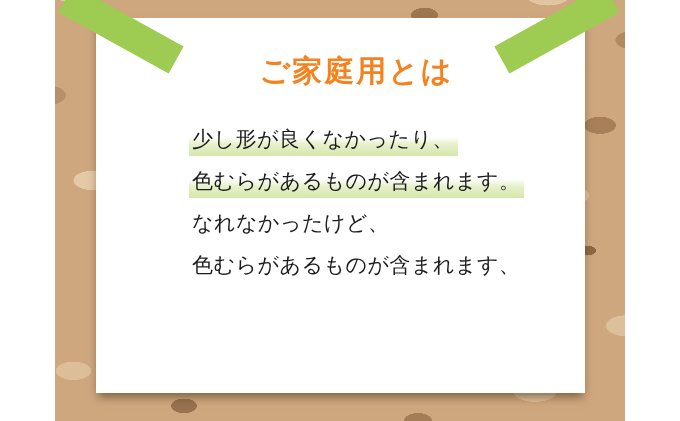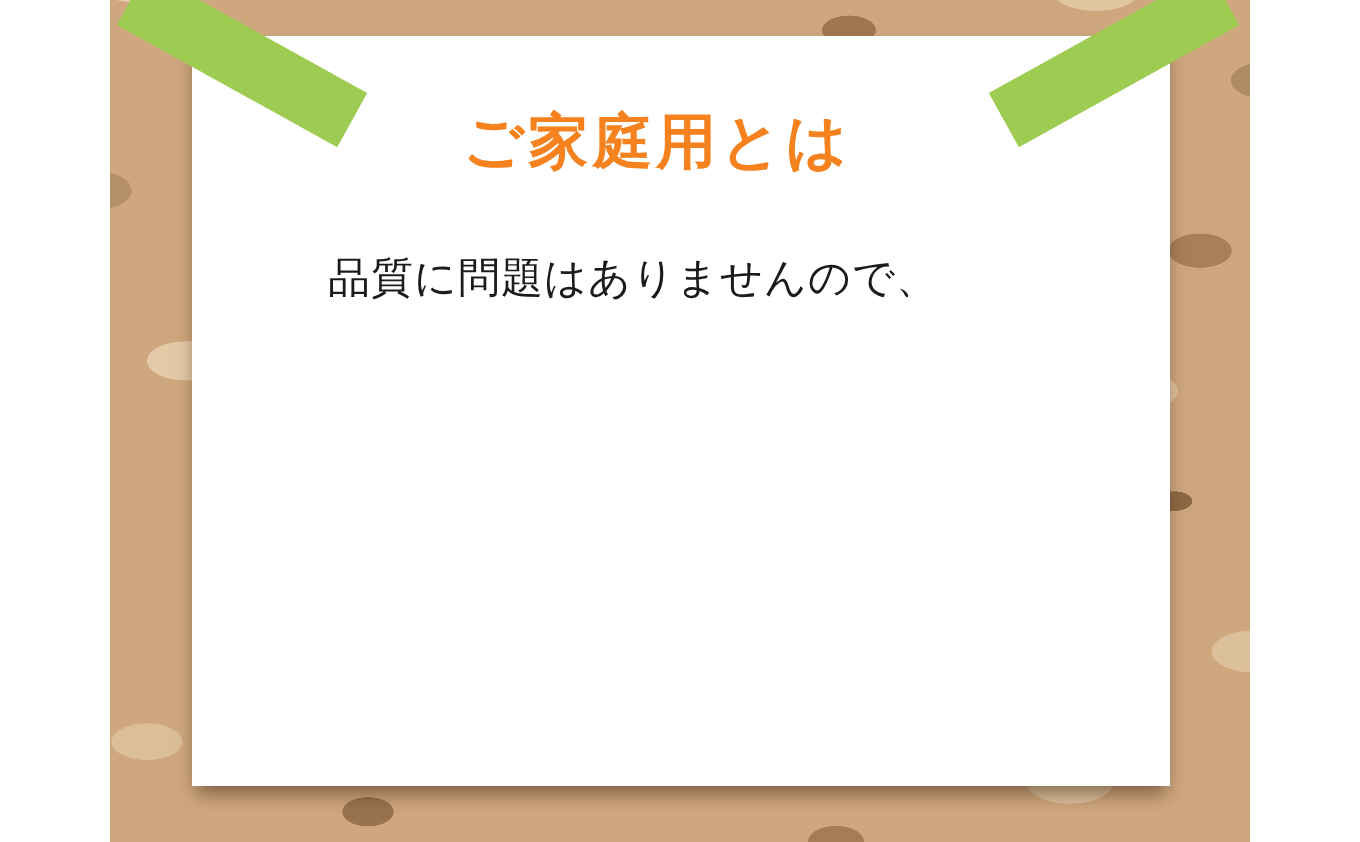--- a/index.html
+++ b/index.html
@@ -98,21 +98,21 @@
     height: 31px;
     background: #9ecb51;
     z-index: 4;
   }
   .tape.left  { left: 58px;  top: 14px; transform: rotate(29deg);  transform-origin: 50% 50%; }
   .tape.right { left: 494px; top: 14px; transform: rotate(-29deg); transform-origin: 50% 50%; }
 
   
   #content {
     position: absolute;
-    left: 84px;
+    left: 112px;
     top: 18px;
     width: 489px;
     height: 272px;
     z-index: 5;
     box-sizing: border-box;
     padding: 0;
   }
 
   #title {
     position: absolute;
@@ -170,17 +170,20 @@
   <div id="card"></div>
 
   <div class="tape left"></div>
   <div class="tape right"></div>
 
   <div id="content">
 
     <div id="title">ご家庭用とは</div>
 
     <div id="body-lines">
-      <div class="line"><span class="txt">品質に問題はありませんので、</span></div>
+      <div class="line hl"><span class="txt">少し形が良くなかったり、</span></div>
+      <div class="line hl"><span class="txt">色むらがあるものが含まれます。</span></div>
+      <div class="line"><span class="txt">なれなかったけど、</span></div>
+      <div class="line"><span class="txt">色むらがあるものが含まれます、</span></div>
     </div>
 
   </div>
 </div>
 
 </body></html>

